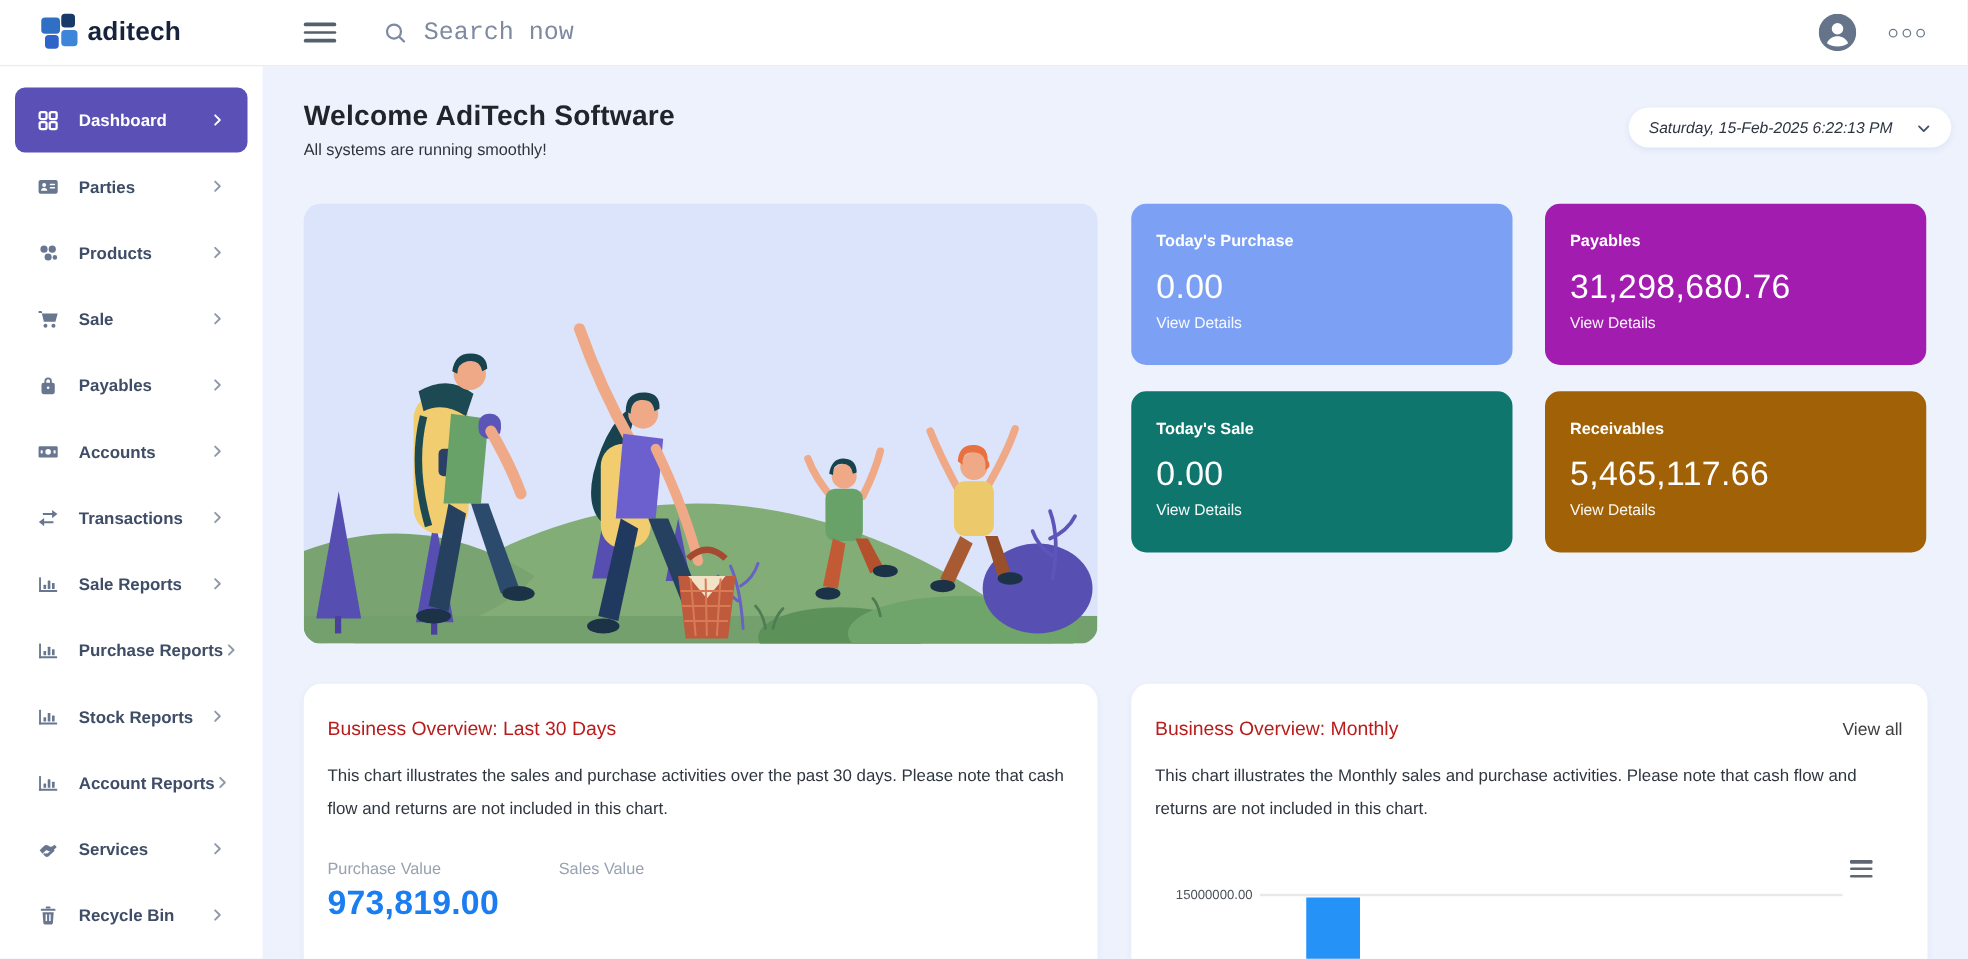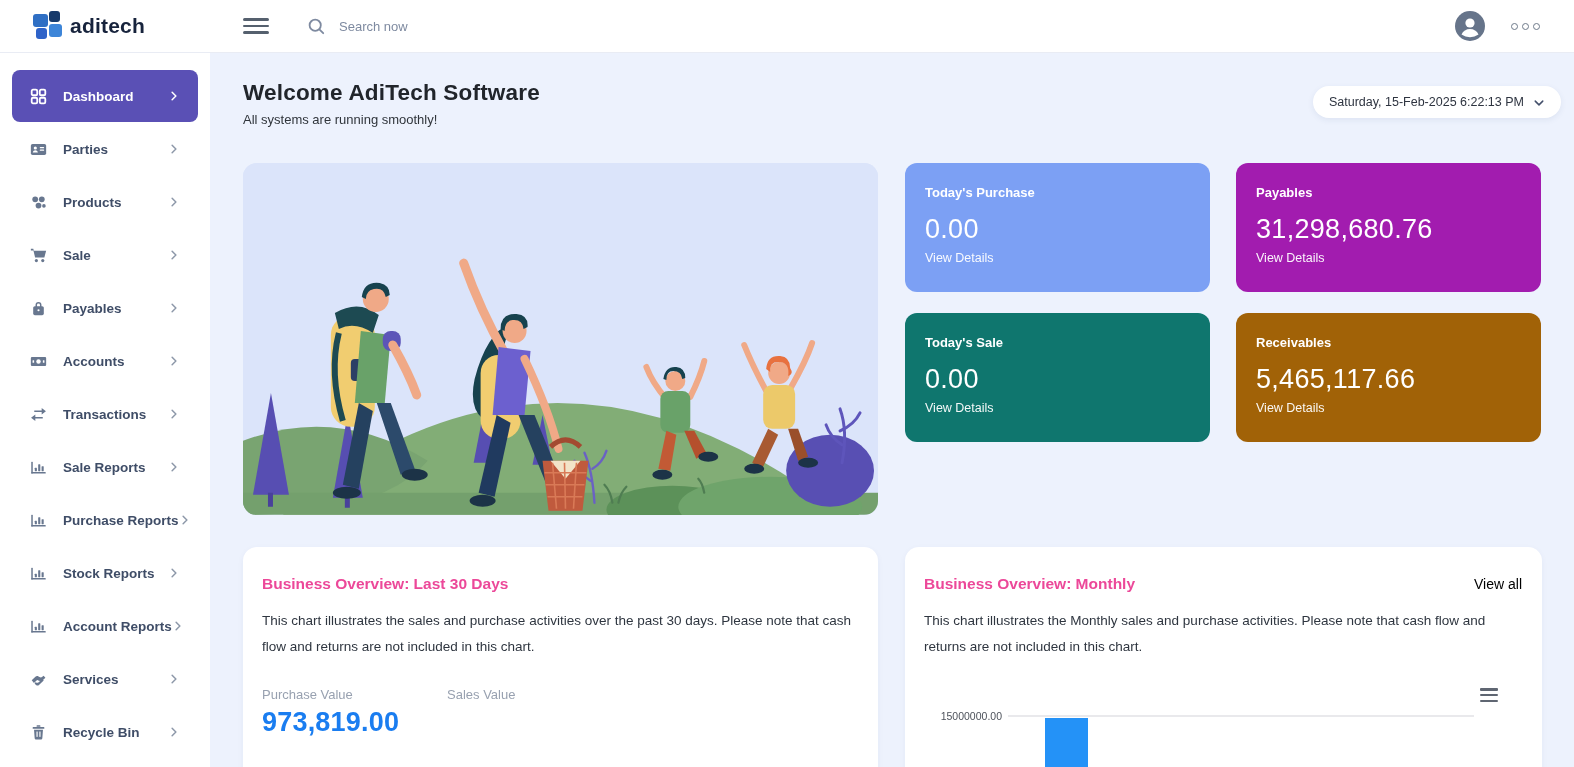--- a/index.html
+++ b/index.html
@@ -15,21 +15,21 @@
   .logo-mark{width:30px;height:30px;position:relative;margin-right:7px;}
   .logo-mark span{position:absolute;border-radius:3px;}
   .lm1{left:0;top:3px;width:15px;height:13px;background:#2f6fc4;border-radius:6px 3px 3px 3px;}
   .lm2{left:16px;top:0;width:11px;height:11px;background:#173a6b;}
   .lm3{left:3px;top:17px;width:11px;height:11px;background:#2e63c9;}
   .lm4{left:16px;top:13px;width:13px;height:13px;background:#3d85d8;border-radius:3px 3px 6px 3px;}
   .logo-text{font-size:21px;font-weight:700;color:#17233c;letter-spacing:.2px;}
   .burger{margin-left:33px;width:26px;height:20px;display:flex;flex-direction:column;justify-content:space-between;cursor:pointer;padding:2px 0;box-sizing:border-box;}
   .burger i{display:block;height:2.6px;background:#55606e;border-radius:2px;}
   .search-box{margin-left:38px;display:flex;align-items:center;gap:11px;}
-  .search-box input{border:none;outline:none;font-size:13px;color:#45506b;width:240px;font-family:Liberation Sans, sans-serif;background:transparent;}
+  .search-box input{border:none;outline:none;font-size:20px;color:#45506b;width:240px;font-family:Liberation Mono, monospace;background:transparent;}
   .search-box input::placeholder{color:#7e8aa0;}
   .top-right{margin-left:auto;display:flex;align-items:center;gap:22px;padding-right:30px;}
   .avatar{width:30px;height:30px;border-radius:50%;cursor:pointer;}
   .dots{display:flex;gap:4px;cursor:pointer;padding:4px;}
   .dots i{width:5px;height:5px;border:1.6px solid #6e7a8a;border-radius:50%;display:block;}
   
   .sidebar{position:absolute;top:52px;left:0;width:210px;height:715px;background:#fff;z-index:4;}
   .snav{padding-top:18px;}
   .s-item{display:flex;align-items:center;height:52px;margin:0 12px 1px 12px;padding:0 18px 0 18px;
     border-radius:8px;cursor:pointer;color:#3f4d67;}
@@ -39,41 +39,41 @@
   .s-item .chev{margin-left:auto;width:12px;height:12px;color:#8d98a9;flex:none;}
   .s-item .chev svg{width:12px;height:12px;display:block;}
   .s-item.active{background:#5a50b5;color:#fff;}
   .s-item.active .icn,.s-item.active .chev{color:#fff;}
   
   .main{position:absolute;top:52px;left:210px;width:1364px;height:715px;overflow:hidden;padding-left:24px;}
   .welcome{position:absolute;left:33px;top:28px;}
   .welcome h1{margin:0;font-size:22.5px;font-weight:700;color:#21252b;letter-spacing:.2px;}
   .welcome p{margin:6px 0 0 0;font-size:13px;color:#30353b;}
   .date-pill{position:absolute;right:37px;top:34px;background:#fff;border-radius:999px;
-    padding:9px 16px;display:flex;align-items:flex-end;gap:9px;cursor:pointer;
-    box-shadow:0 2px 6px rgba(40,60,120,.08);}
+    padding:9px 16px;display:flex;align-items:flex-end;gap:19px;cursor:pointer;
+    box-shadow:0 2px 6px rgba(40,60,120,.08);font-style:italic;}
   .date-pill .dt{font-size:12.5px;color:#2e3440;}
   .date-pill svg{width:12px;height:12px;color:#44506b;}
   .illus-card{position:absolute;left:33px;top:111px;width:635px;height:352px;border-radius:14px;
     overflow:hidden;background:#dbe4fa;}
   .illus-card svg{display:block;width:100%;height:100%;}
   .stats{position:absolute;left:695px;top:111px;width:637px;}
   .stat-card{position:absolute;width:305px;height:129px;border-radius:12px;box-sizing:border-box;
     padding:22px 20px 18px 20px;color:#fff;display:flex;flex-direction:column;}
   .stat-card .s-lbl{font-size:13px;font-weight:600;}
   .stat-card .s-val{font-size:27px;font-weight:400;margin-top:14px;letter-spacing:.3px;}
   .stat-card .s-link{font-size:12.5px;margin-top:6px;cursor:pointer;opacity:.95;}
   .pos-0{left:0;top:0;} .pos-1{left:331px;top:0;} .pos-2{left:0;top:150px;} .pos-3{left:331px;top:150px;}
   .bcard{position:absolute;top:495px;background:#fff;border-radius:14px;box-sizing:border-box;
     height:300px;box-shadow:0 2px 6px rgba(40,60,120,.05);}
   .bcard.left{left:33px;width:635px;padding:28px 22px 0 19px;}
   .bcard.right{left:695px;width:637px;padding:28px 20px 0 19px;}
   .bc-head{display:flex;align-items:baseline;}
-  .bc-title{font-size:15.5px;font-weight:700;color:#ec4899;}
-  .bc-viewall{margin-left:auto;font-size:14px;color:#000000;cursor:pointer;}
+  .bc-title{font-size:15.5px;font-weight:400;color:#b91c1c;}
+  .bc-viewall{margin-left:auto;font-size:14px;color:#404040;cursor:pointer;}
   .bc-desc{margin-top:15px;font-size:13.5px;color:#2f3640;line-height:1.95;max-width:596px;}
   .val-cols{display:flex;margin-top:26px;}
   .val-col .v-lbl{font-size:13px;color:#98a1b0;}
   .val-col .v-num{font-size:27px;font-weight:700;margin-top:5px;letter-spacing:.2px;}
   .v-num.blue{color:#1a7df0;} .v-num.green{color:#259f46;}
   .val-col:first-child{width:185px;}
   
   .chart-zone{position:relative;margin-top:10px;height:170px;}
   .chart-menu{position:absolute;right:24px;top:14px;width:18px;height:14px;display:flex;
     flex-direction:column;justify-content:space-between;cursor:pointer;}

